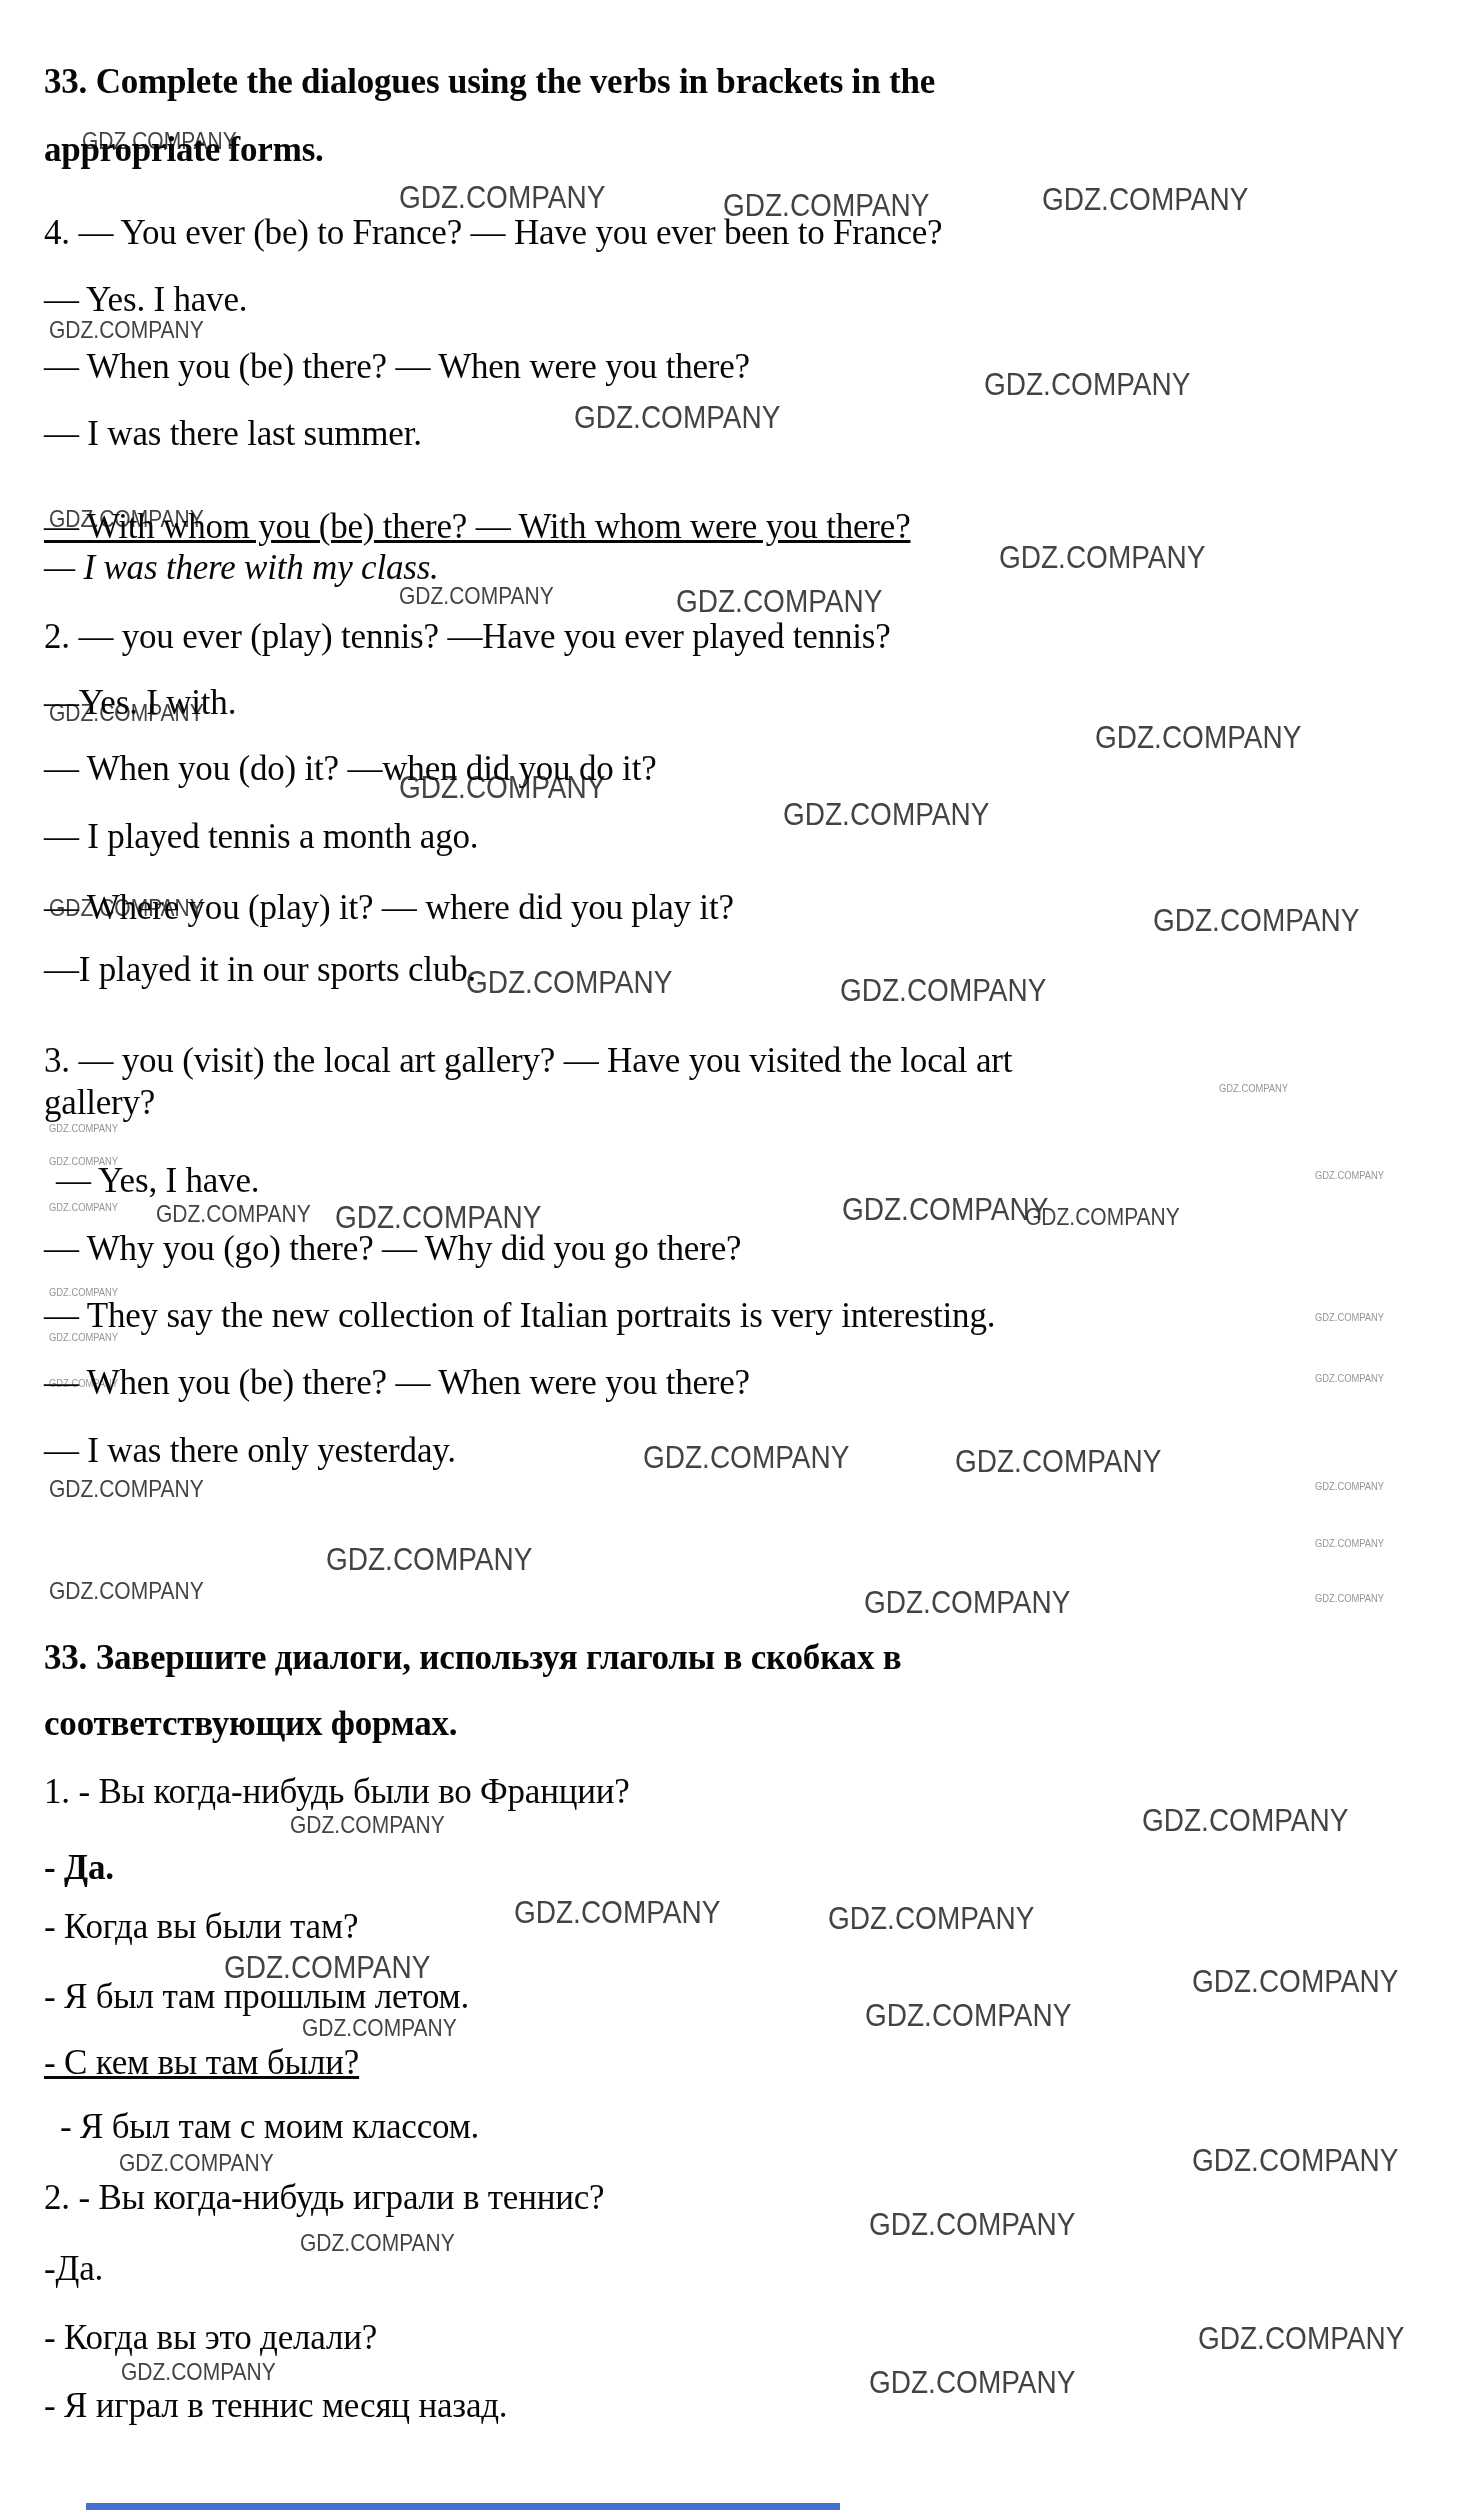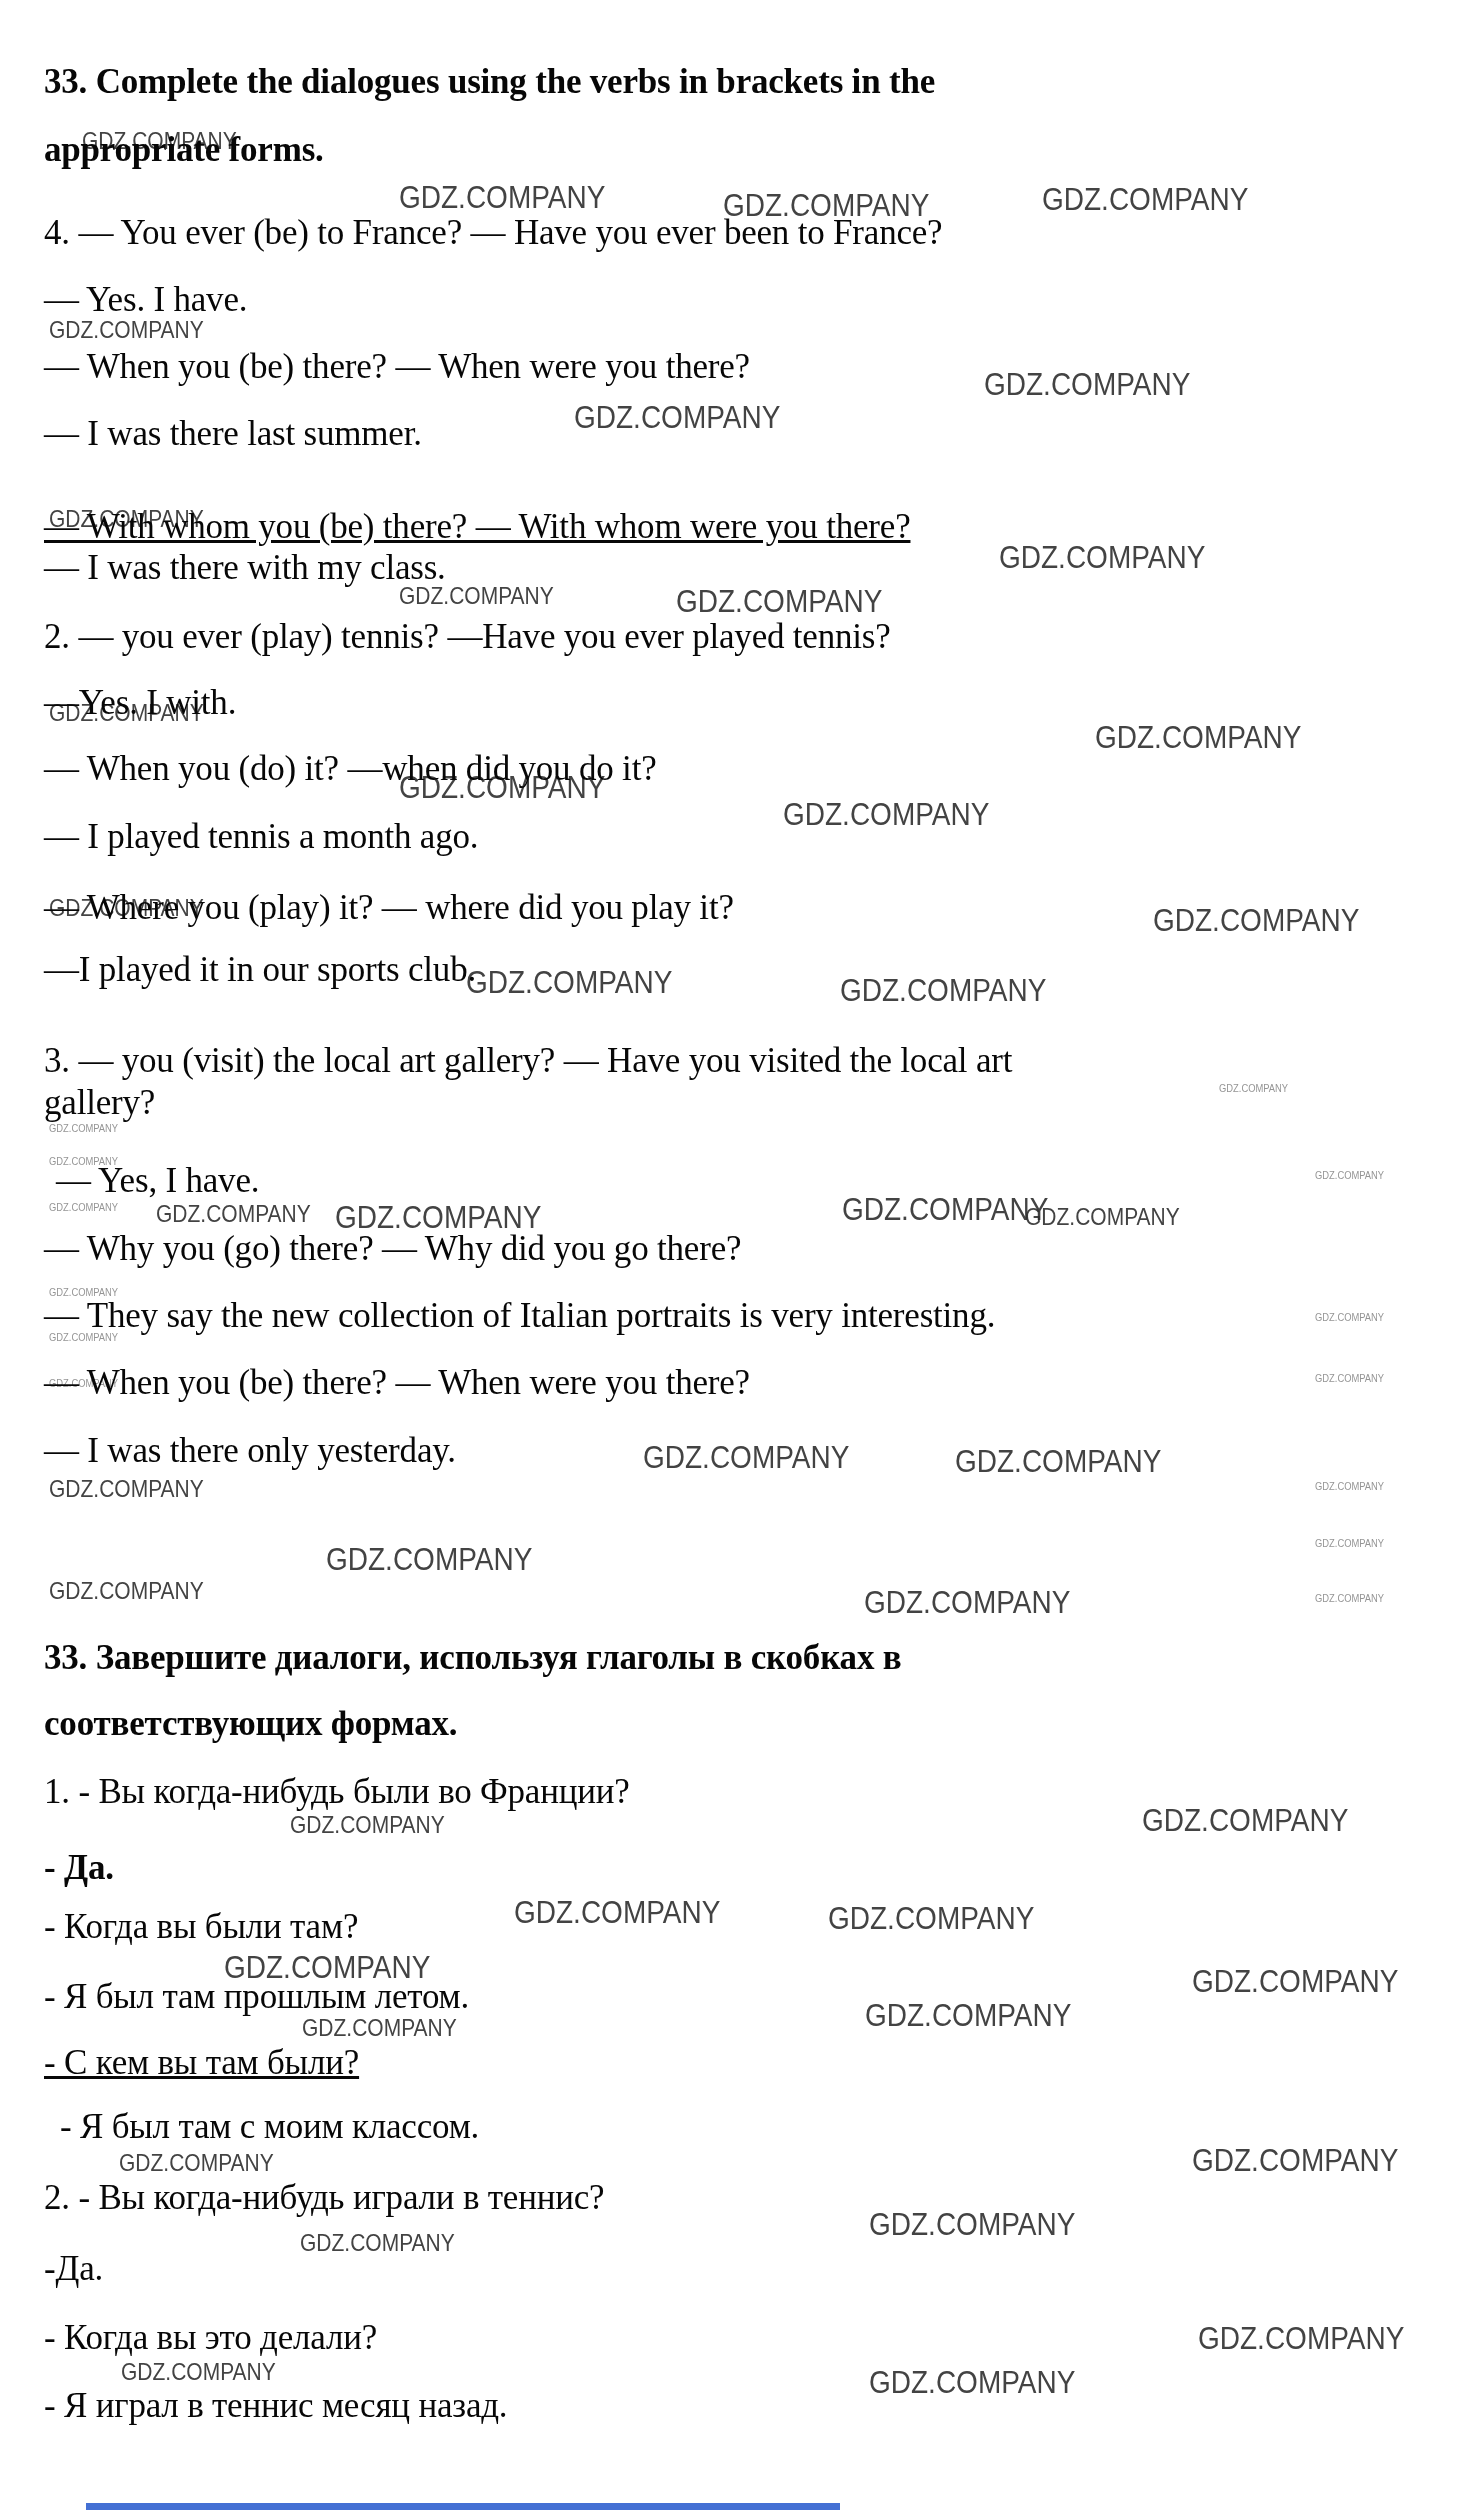--- a/index.html
+++ b/index.html
@@ -105,21 +105,21 @@
       <span class="wm wm-m" style="left: 869px; top: 2367px;">GDZ.COMPANY</span>
     </div>
   <div id="text-layer">
       <div class="line bold" style="top: 63px;">33. Complete the dialogues using the verbs in brackets in the</div>
       <div class="line bold" style="top: 131px;">appropriate forms.</div>
       <div class="line" style="top: 214px;">4. — You ever (be) to France? — Have you ever been to France?</div>
       <div class="line" style="top: 281px;">— Yes. I have.</div>
       <div class="line" style="top: 348px;">— When you (be) there? — When were you there?</div>
       <div class="line" style="top: 415px;">— I was there last summer.</div>
       <div class="line" style="top: 508px; text-decoration: underline;">— With whom you (be) there? — With whom were you there?</div>
-      <div class="line" style="top: 549px;">— I was there with my class.</div>
+      <div class="line" style="top: 549px; font-style: italic;">— I was there with my class.</div>
       <div class="line" style="top: 618px;">2. — you ever (play) tennis? —Have you ever played tennis?</div>
       <div class="line" style="top: 684px;">—Yes. I with.</div>
       <div class="line" style="top: 750px;">— When you (do) it? —when did you do it?</div>
       <div class="line" style="top: 818px;">— I played tennis a month ago.</div>
       <div class="line" style="top: 889px;">— Where you (play) it? — where did you play it?</div>
       <div class="line" style="top: 951px;">—I played it in our sports club.</div>
       <div class="line" style="top: 1018px; margin-top: 24px;">3. — you (visit) the local art gallery? — Have you visited the local art</div>
       <div class="line" style="top: 1084px;">gallery?</div>
       <div class="line" style="top: 1162px; margin-left: 12px;">— Yes, I have.</div>
       <div class="line" style="top: 1230px;">— Why you (go) there? — Why did you go there?</div>

